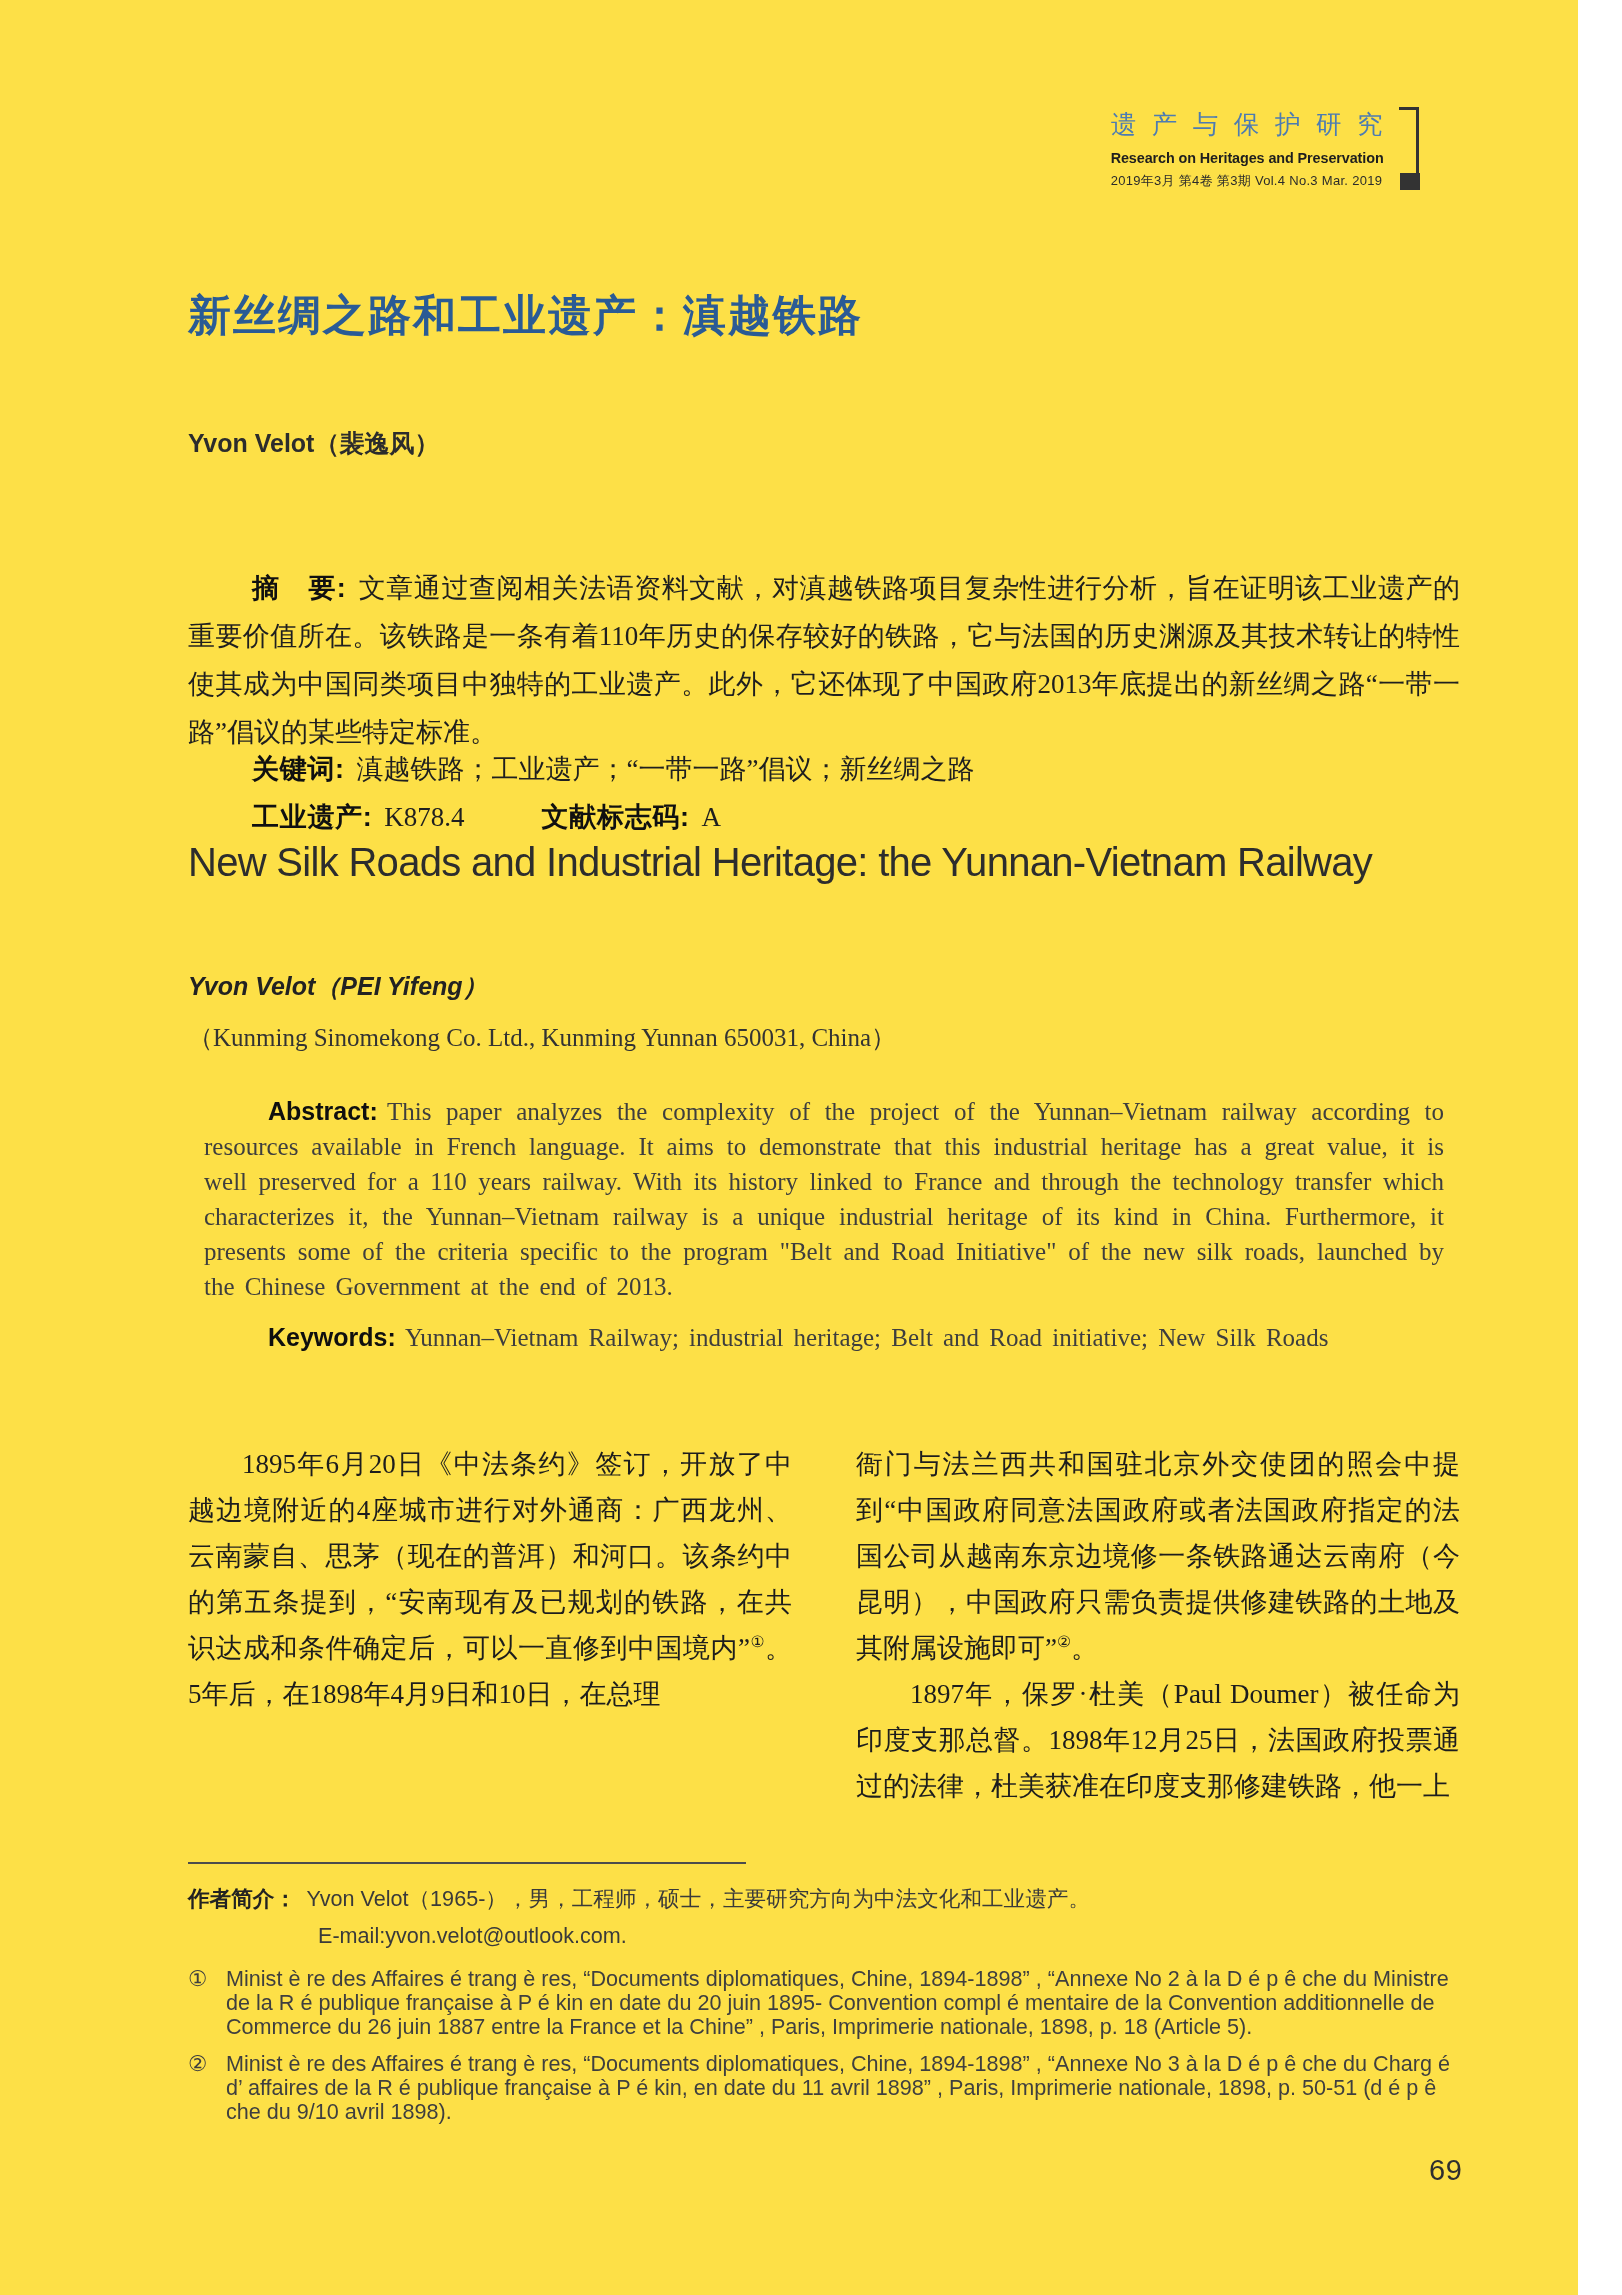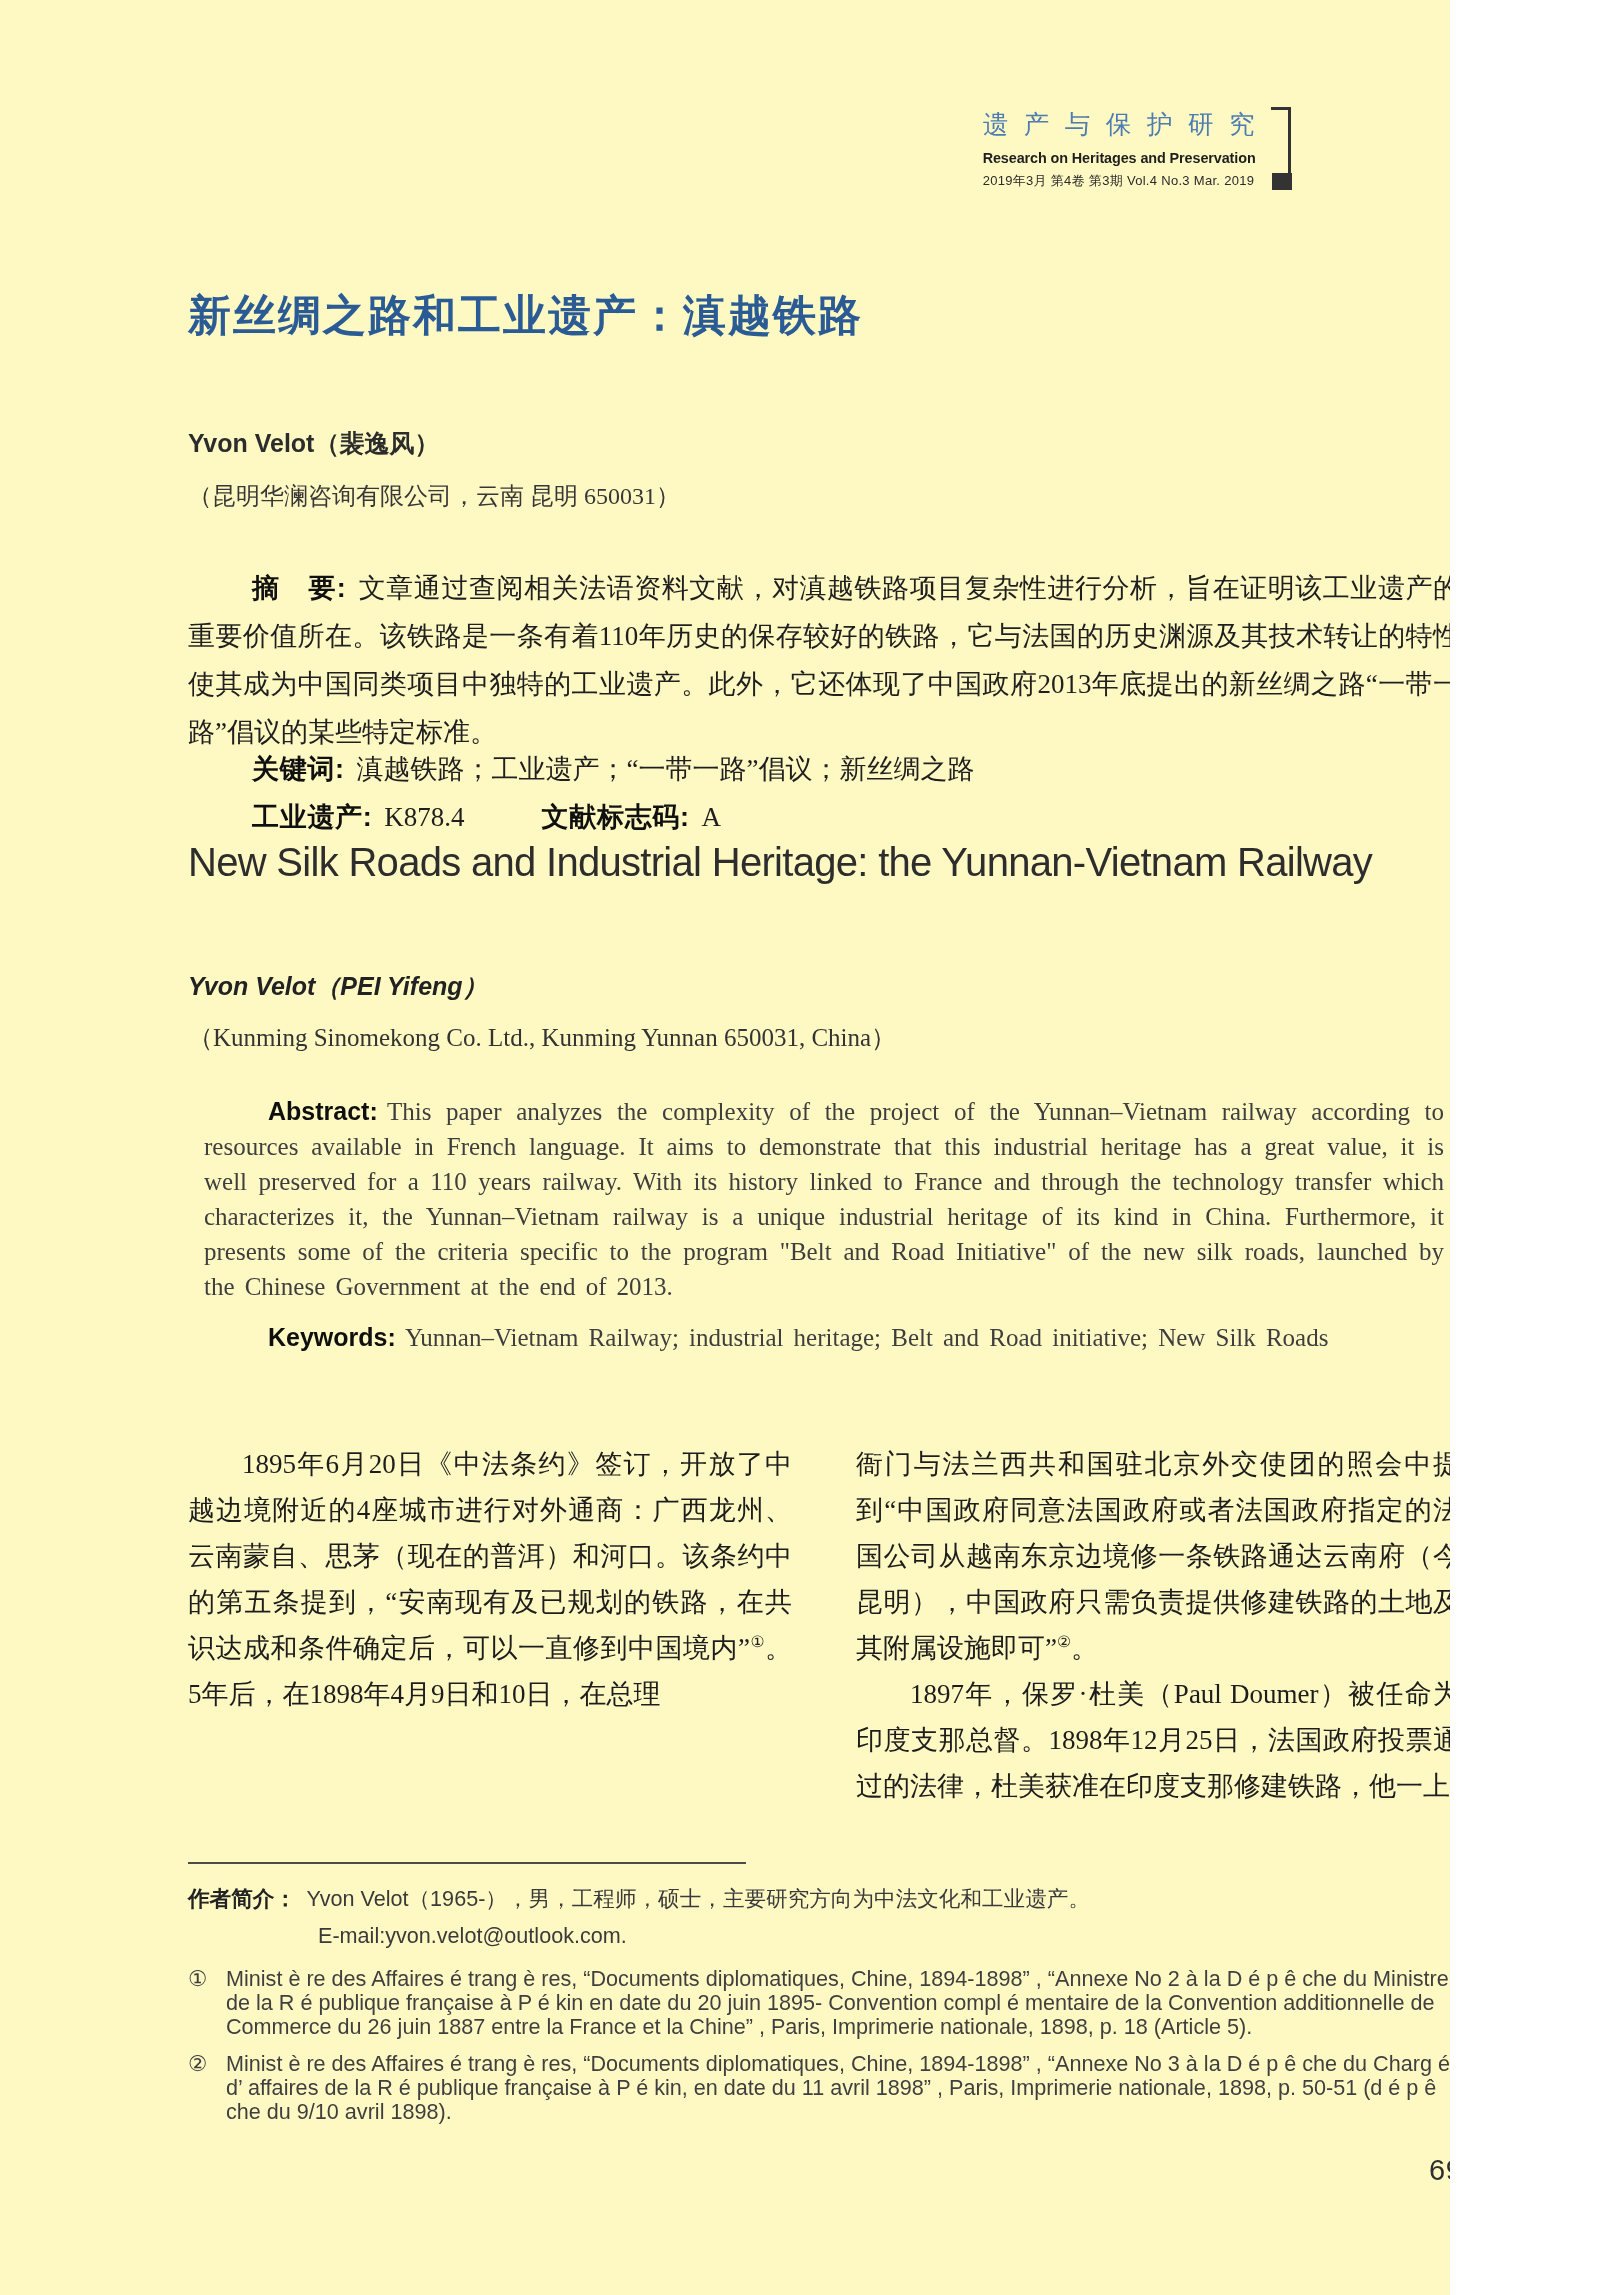--- a/index.html
+++ b/index.html
@@ -1,17 +1,17 @@
 <!DOCTYPE html>
 <html style="font-size:10.5px"><head>
 <meta charset="utf-8">
 <style>
   html,body { margin:0; padding:0; background:#ffffff; }
   .page {
-    position:relative; width:1450px; height:2295px; background:#fef9c3;
+    position:relative; width:1578px; height:2295px; background:#fde047;
     font-family:"Liberation Sans", sans-serif; overflow:hidden;
   }
 
   
   .journal { position:absolute; top:107px; right:159px; display:flex; gap:11.8px; align-items:stretch; }
   .j-text  { text-align:left; }
   .j-cn    { font-family:"Liberation Serif", serif; font-size:25.5px; color:#4d7cb2; letter-spacing:4.6px; white-space:nowrap; }
   .j-en    { font-family:"Liberation Sans", sans-serif; font-size:14.4px; font-weight:700; color:#1e1e1e; margin-top:7.9px; letter-spacing:-0.1px; white-space:nowrap; }
   .j-issue { font-family:"Liberation Sans", sans-serif; font-size:13px; color:#2b2b2b; margin-top:5.9px; letter-spacing:0.3px; white-space:nowrap; }
   .j-bracket { position:relative; width:17px; border-top:3.3px solid #333; border-right:3.9px solid #333; }
@@ -73,21 +73,20 @@
     <div class="j-text">
       <div class="j-cn">遗 产 与 保 护 研 究</div>
       <div class="j-en">Research on Heritages and Preservation</div>
       <div class="j-issue">2019年3月  第4卷  第3期  Vol.4  No.3  Mar. 2019</div>
     </div>
     <div class="j-bracket"></div>
   </header>
 
   <h1 class="title-cn">新丝绸之路和工业遗产：滇越铁路</h1>
   <div class="author-cn">Yvon Velot（裴逸风）</div>
-  <div class="affil-cn">（昆明华澜咨询有限公司，云南 昆明 650031）</div>
 
   <p class="abstract-cn"><b class="lab">摘　要:</b><span>文章通过查阅相关法语资料文献，对滇越铁路项目复杂性进行分析，旨在证明该工业遗产的重要价值所在。该铁路是一条有着110年历史的保存较好的铁路，它与法国的历史渊源及其技术转让的特性使其成为中国同类项目中独特的工业遗产。此外，它还体现了中国政府2013年底提出的新丝绸之路“一带一路”倡议的某些特定标准。</span></p>
 
   <p class="keywords-cn"><b class="lab">关键词:</b><span>滇越铁路；工业遗产；“一带一路”倡议；新丝绸之路</span></p>
 
   <p class="clc-line"><b class="lab">工业遗产:</b><span>K878.4</span><span class="clc-gap"></span><b class="lab">文献标志码:</b><span>A</span></p>
 
   <h2 class="title-en">New Silk Roads and Industrial Heritage: the Yunnan-Vietnam Railway</h2>
   <div class="author-en">Yvon Velot（PEI Yifeng）</div>
   <div class="affil-en">（Kunming Sinomekong Co. Ltd., Kunming Yunnan 650031, China）</div>

